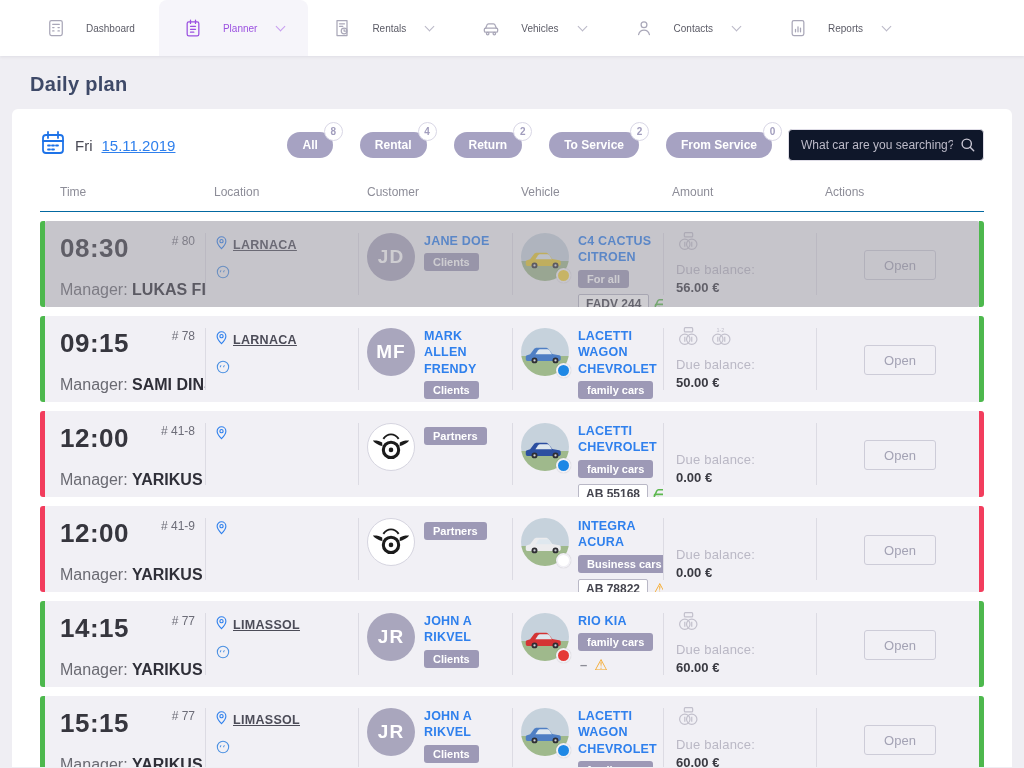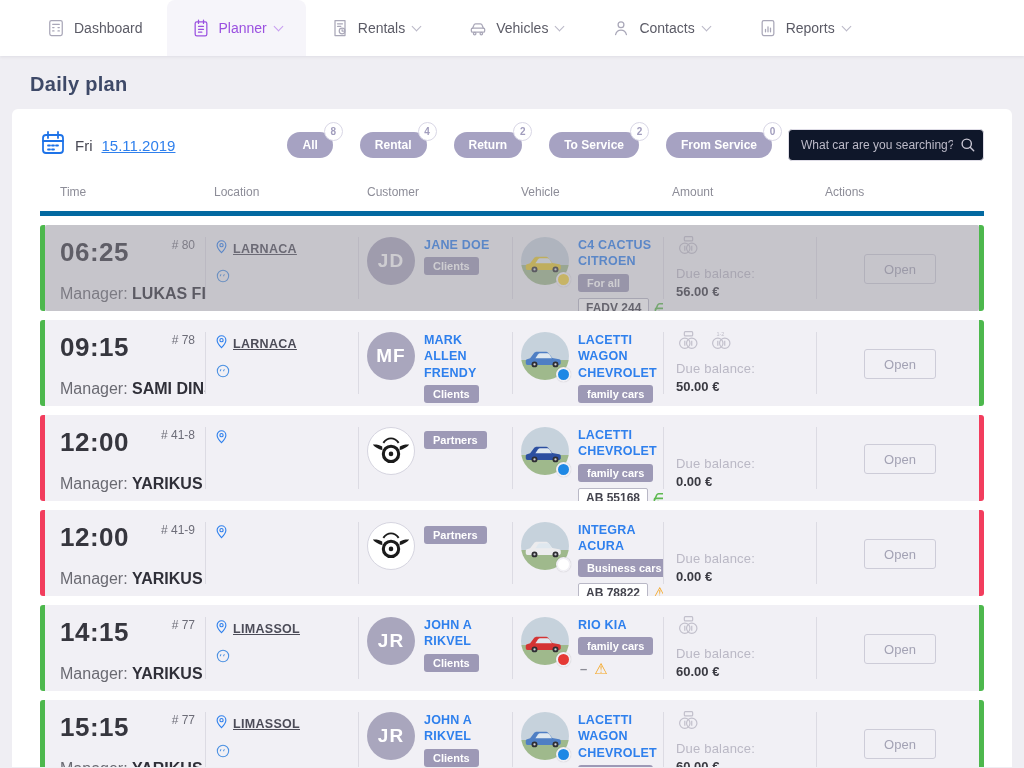--- a/index.html
+++ b/index.html
@@ -2,22 +2,22 @@
 <html><head>
 <meta charset="utf-8">
 <style>
   * { box-sizing: border-box; margin: 0; padding: 0; }
   html,body { width:1024px; height:768px; overflow:hidden; }
   body { font-family:"Liberation Sans", sans-serif; background:#efeef3; }
 
   
   .topnav { height:56px; background:#fff; display:flex; align-items:stretch;
             padding-left:22px; box-shadow:0 1px 3px rgba(40,40,60,.08); position:relative; z-index:2; }
-  .nav-item { display:flex; align-items:center; gap:8px; padding:0 24px; cursor:pointer;
-              color:#5b5b66; font-size:14px; }
+  .nav-item { display:flex; align-items:center; gap:20px; padding:0 24px; cursor:pointer;
+              color:#5b5b66; font-size:10px; }
   .nav-item.active { background:#f6f5fa; border-radius:8px 8px 0 0; color:#9b51e0; }
   .nav-item.active .nicon { color:#9b51e0; }
   .nav-item.active .chev { border-color:#c79df0; }
   .nicon { width:20px; height:20px; color:#a9a7b8; flex:0 0 auto; }
   .nicon svg { width:20px; height:20px; fill:none; stroke:currentColor; stroke-width:1.5;
                stroke-linecap:round; stroke-linejoin:round; }
   .chev { width:7px; height:7px; border-right:1.5px solid #b9b7c6; border-bottom:1.5px solid #b9b7c6;
           transform:rotate(45deg); margin-top:-4px; }
 
   
@@ -38,21 +38,21 @@
                  display:flex; align-items:center; justify-content:center; }
   .search { position:relative; margin-left:auto; }
   .search input { width:196px; height:32px; border:1px solid #dedce6; border-radius:4px;
                   padding:0 30px 0 12px; font-size:12px; color:#666; outline:none; background:#0f172a; }
   .search input::placeholder { color:#bcbac8; }
   .search-icon { position:absolute; right:8px; top:7px; }
   .search-icon svg { width:17px; height:17px; fill:none; stroke:#c9c7d4; stroke-width:1.8; stroke-linecap:round; }
 
   
   .grid-cols { display:grid; grid-template-columns:160px 153px 154px 151px 153px 1fr; }
-  .thead { margin:0 28px; padding:10px 0 12px 5px; border-bottom:5px solid #0369a1;
+  .thead { margin:0 28px; padding:10px 0 12px 5px; border-bottom:1px solid #0369a1;
            color:#8d8d98; font-size:12px; }
   .thead span { padding-left:9px; }
   .thead span:first-child { padding-left:15px; }
 
   .card { position:relative; margin:9px 28px 0 28px; height:86px; background:#f1f0f5;
           border-left:5px solid; border-right:5px solid; border-radius:3px; cursor:pointer; }
   .card.green { border-color:#4db84d; }
   .card.red { border-color:#f23d5d; }
   .card.selected::after { content:''; position:absolute; inset:0; background:rgba(146,144,154,.45);
                           border-radius:2px; pointer-events:none; }
@@ -222,21 +222,21 @@
     <span>Customer</span>
     <span>Vehicle</span>
     <span>Amount</span>
     <span>Actions</span>
   </div>
 
   <div id="rows">
       <div class="card grid-cols green selected">
     <div class="cell time">
       <div class="time-top">
-        <span class="time-val">06:25</span>
+        <span class="time-val">08:30</span>
         <span class="ref"># 80</span>
       </div>
       <div class="manager">
         <span>Manager:</span> <b>LUKAS FILT1</b>
       </div>
     </div>
     <div class="cell">
       <div class="loc-row">
         <span class="pin-icon">
           <svg viewBox="0 0 24 24">

